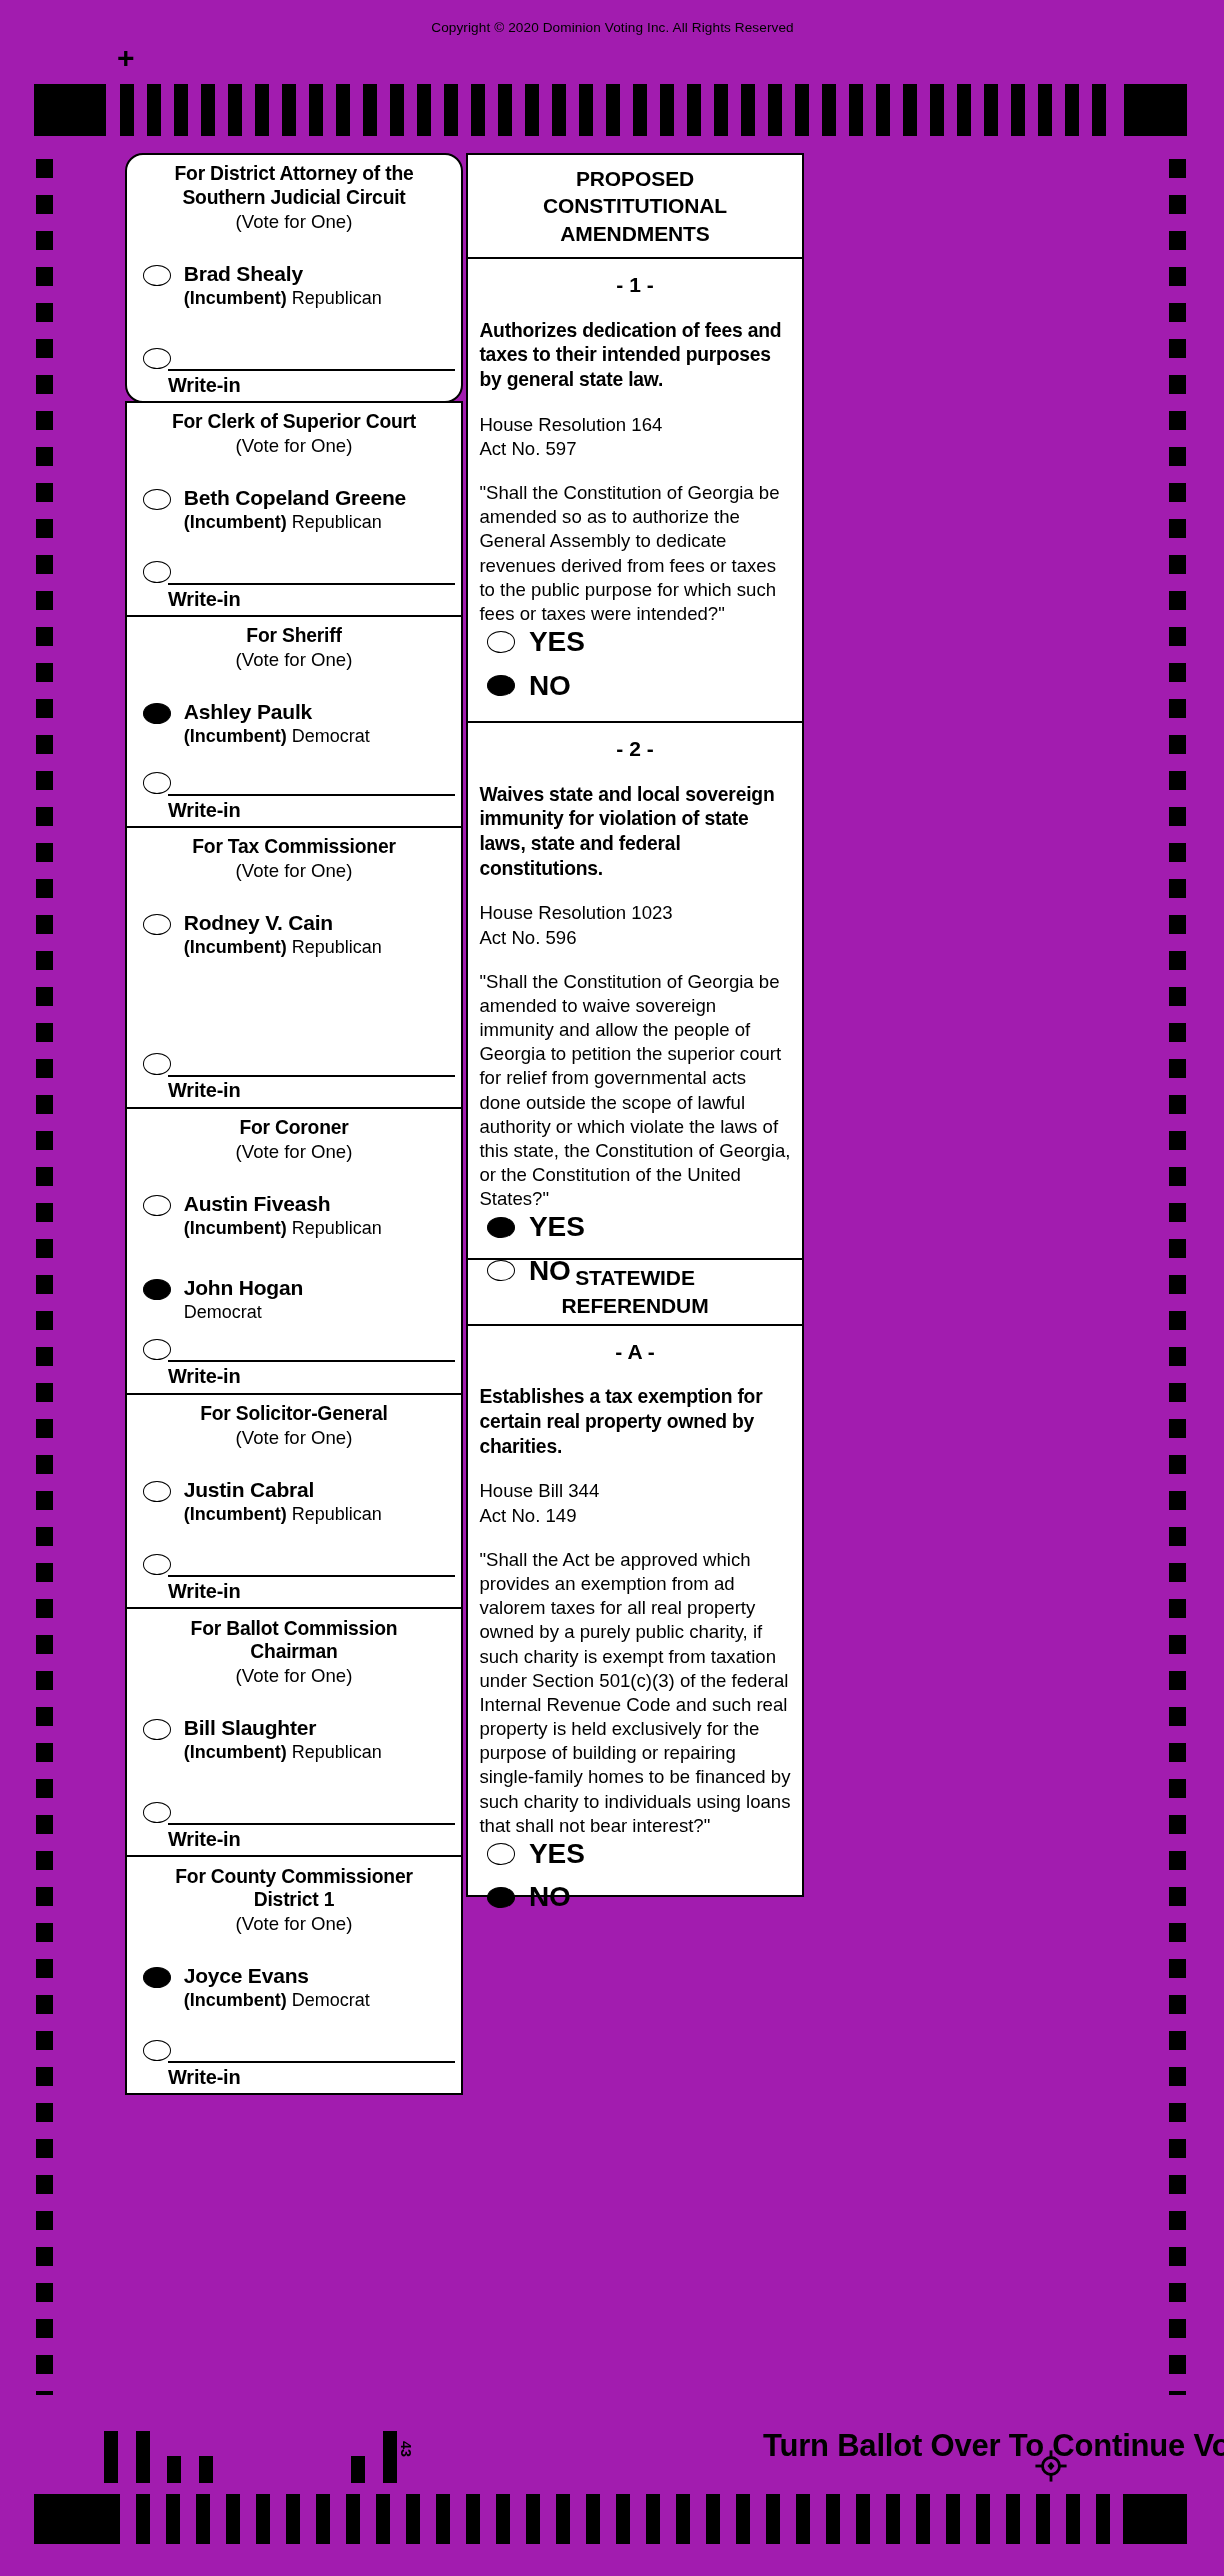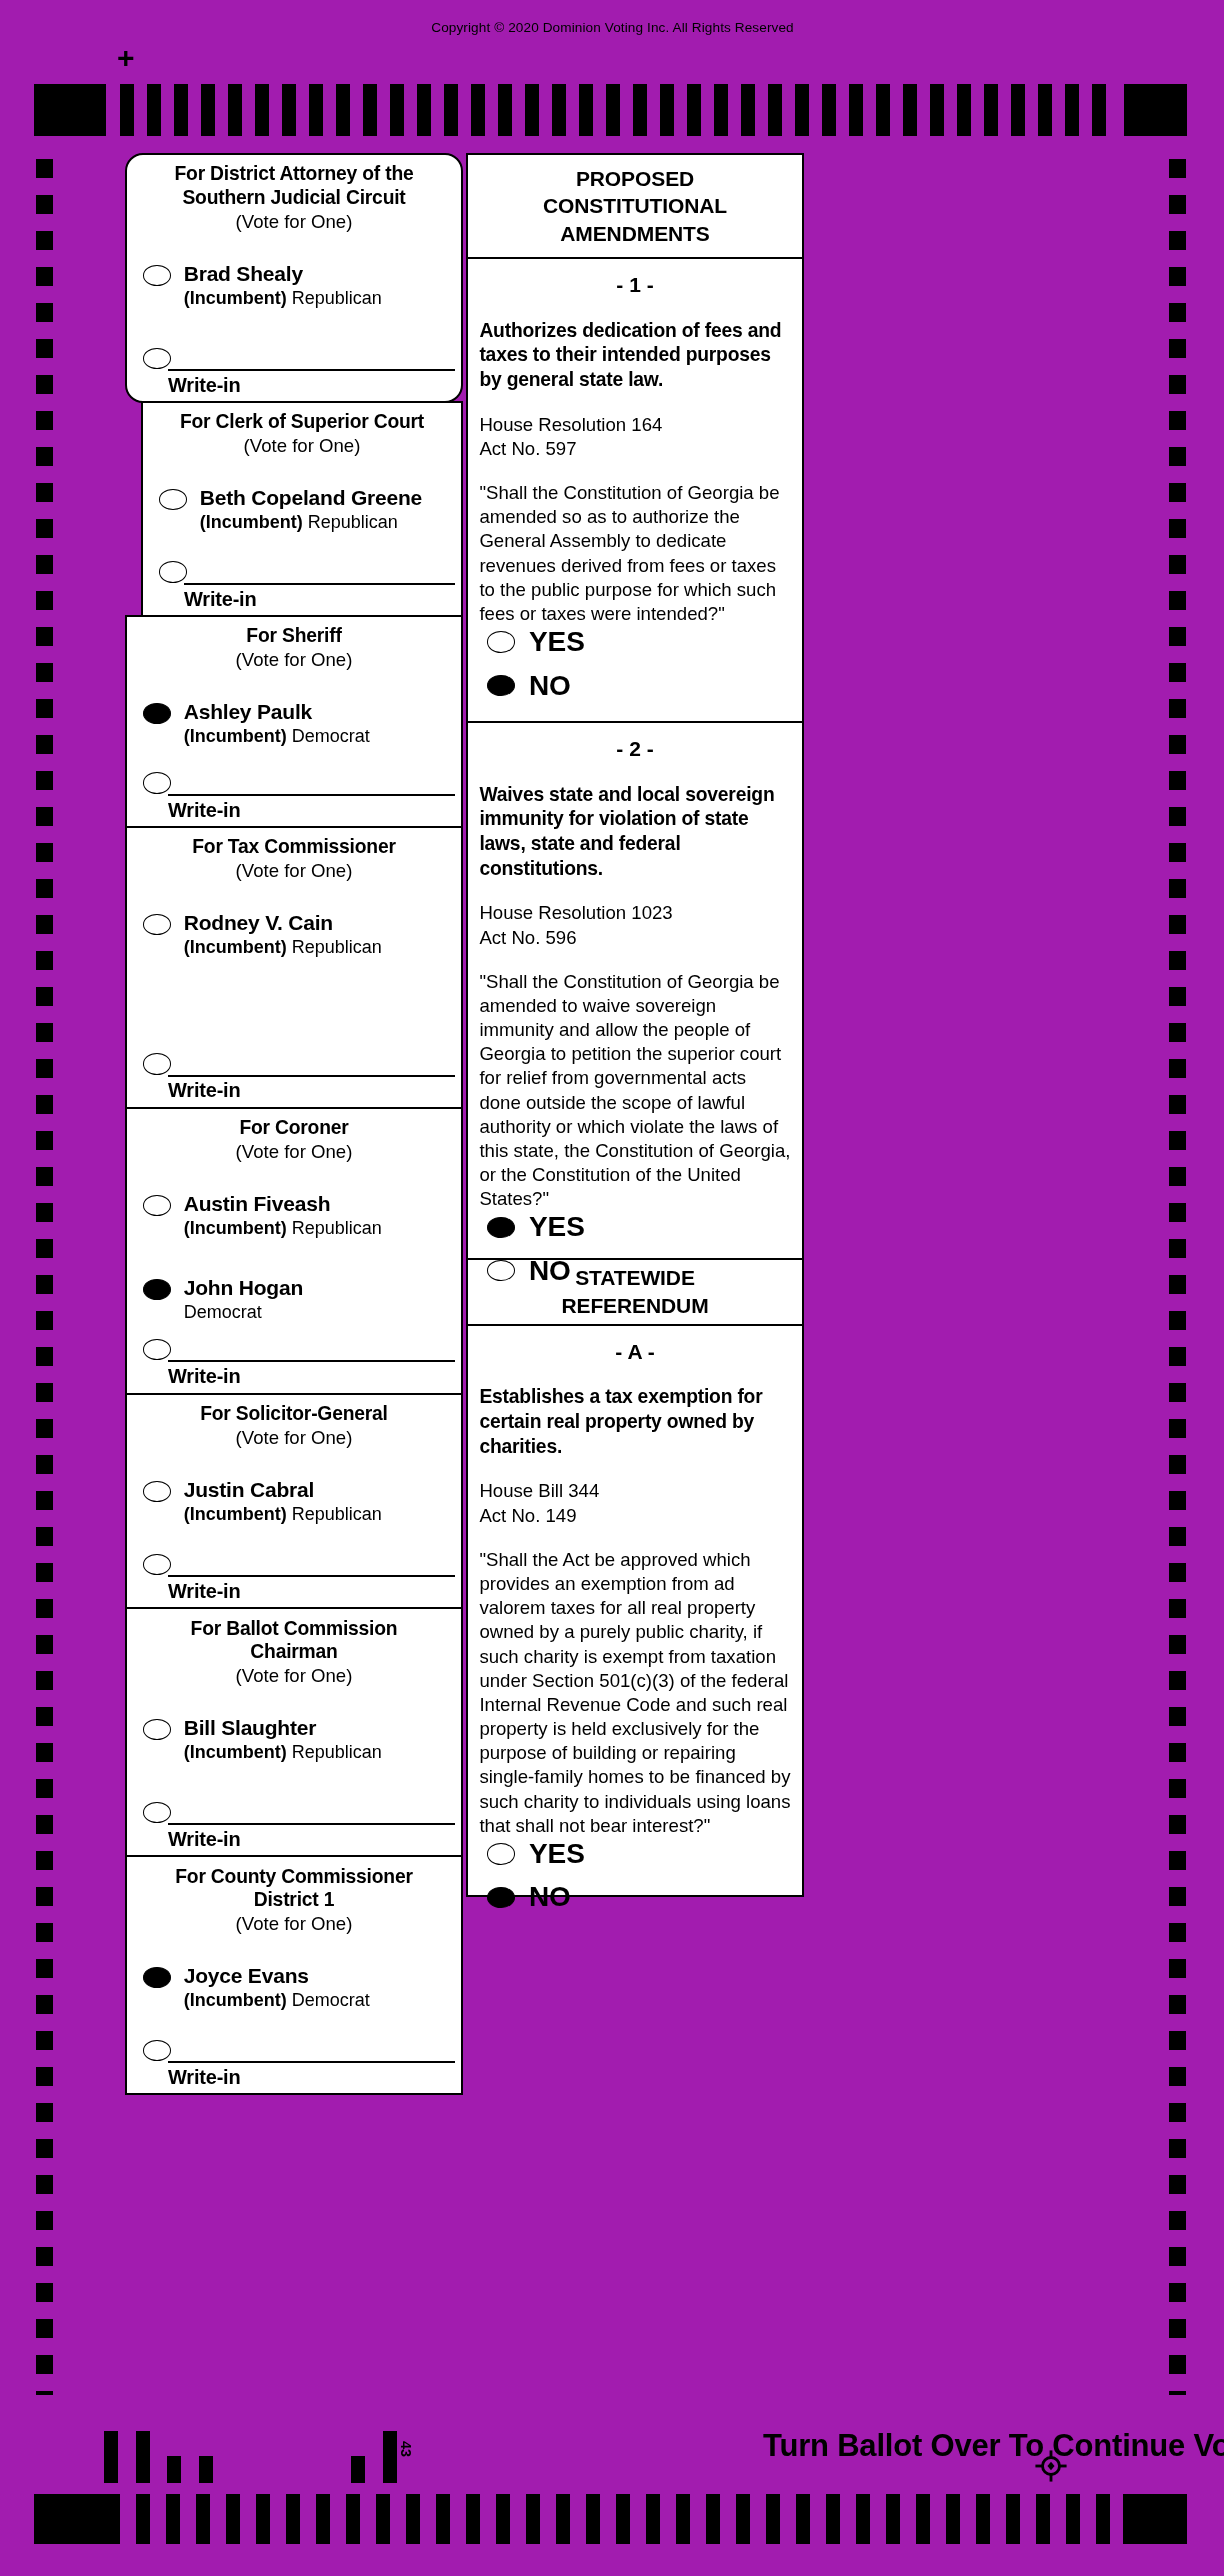--- a/index.html
+++ b/index.html
@@ -37,21 +37,21 @@
   .reg-target{position:absolute;left:1034px;top:2449px;width:34px;height:34px;}
 
   
   .col-left{position:absolute;left:125px;top:153px;width:338px;}
   .col-right{position:absolute;left:466px;top:153px;width:338px;}
   .bx{box-sizing:border-box;border:2.1px solid #000;background:#fff;
       display:flex;flex-direction:column;}
   .bx + .bx{margin-top:-2.1px;}
 
   
-  .c1{height:250px;border-radius:18px;} .c2{height:216px;margin-left:16px;} .c3{height:213px;} .c4{height:283px;}
+  .c1{height:250px;border-radius:18px;} .c2{height:216px;} .c3{height:213px;} .c4{height:283px;}
   .c5{height:288px;} .c6{height:217px;} .c7{height:250px;} .c8{height:240px;}
   .contest-title{margin:7.2px 24px 0;font-size:19.3px;font-weight:bold;text-align:center;
                  line-height:1.22;letter-spacing:-0.2px;}
   .vote-for{margin-top:1.4px;text-align:center;font-size:18.6px;}
   .cand{display:flex;align-items:flex-start;margin:29px 10px 0 15.7px;}
   .cand + .cand{margin-top:37px;}
   .oval{flex:0 0 auto;width:26px;height:19.3px;border:1.8px solid #000;border-radius:50%;
         background:#fff;margin-top:2.9px;}
   .oval.filled{background:#000;}
   .cand-text{margin-left:13px;}

